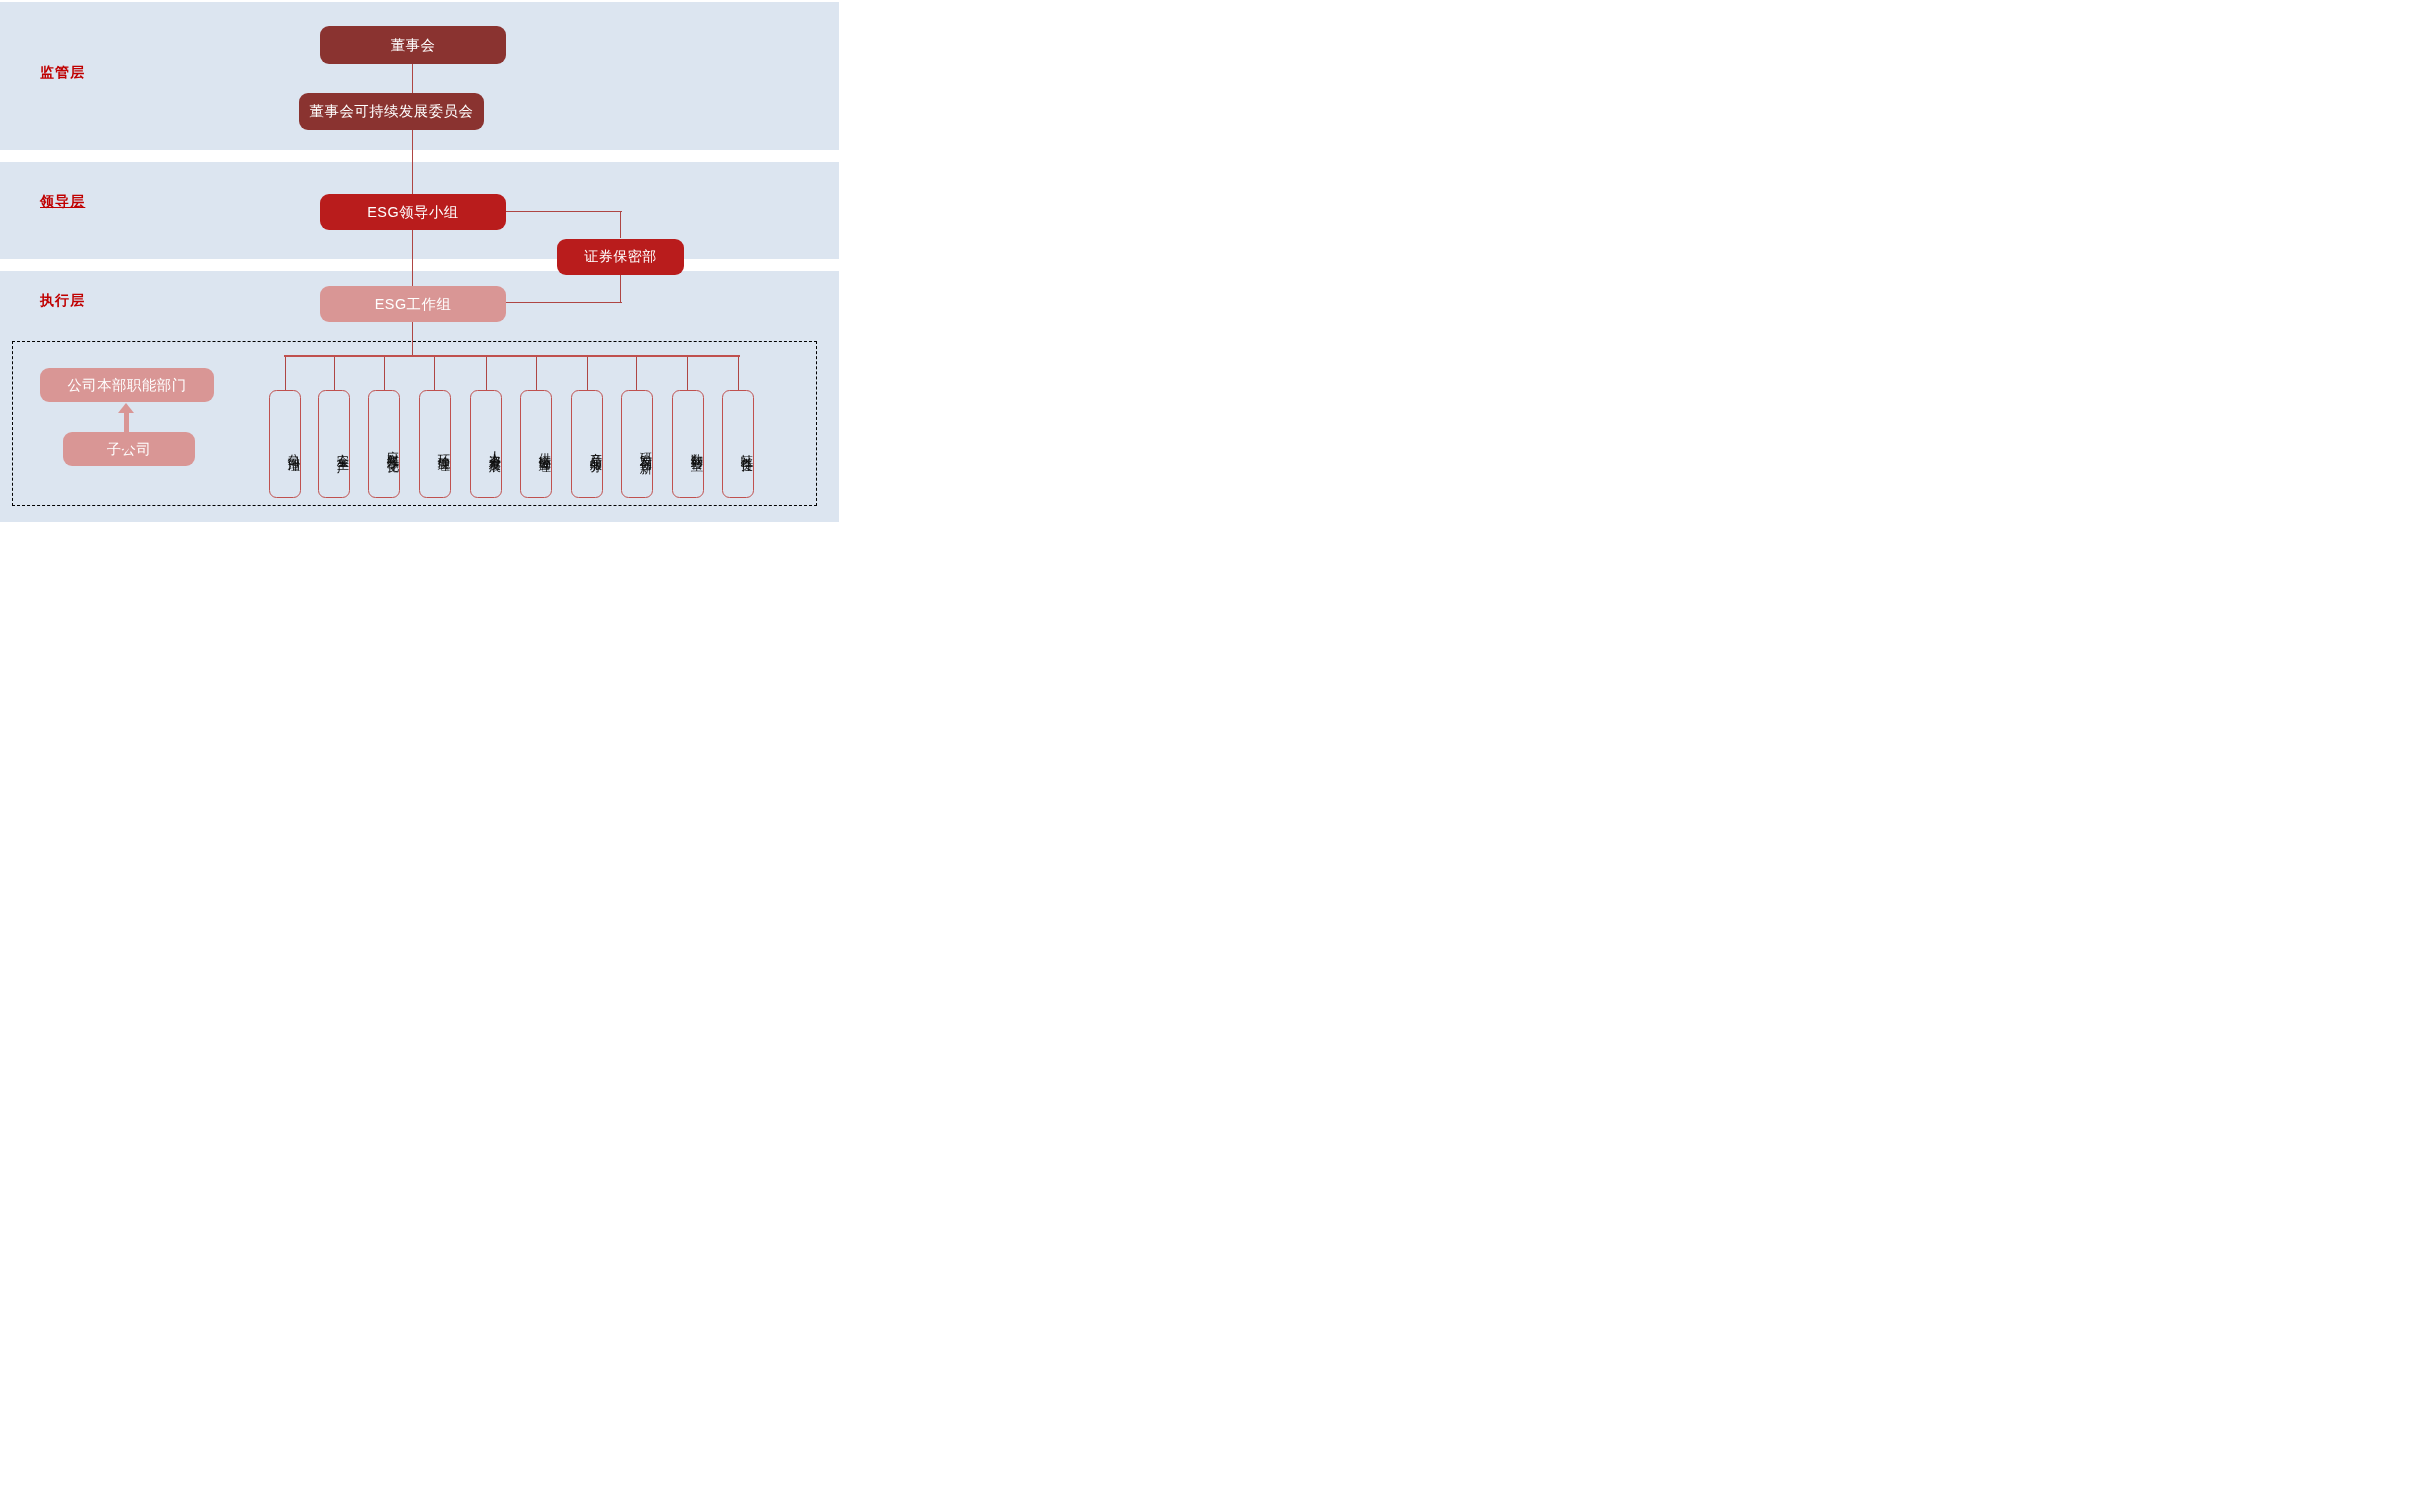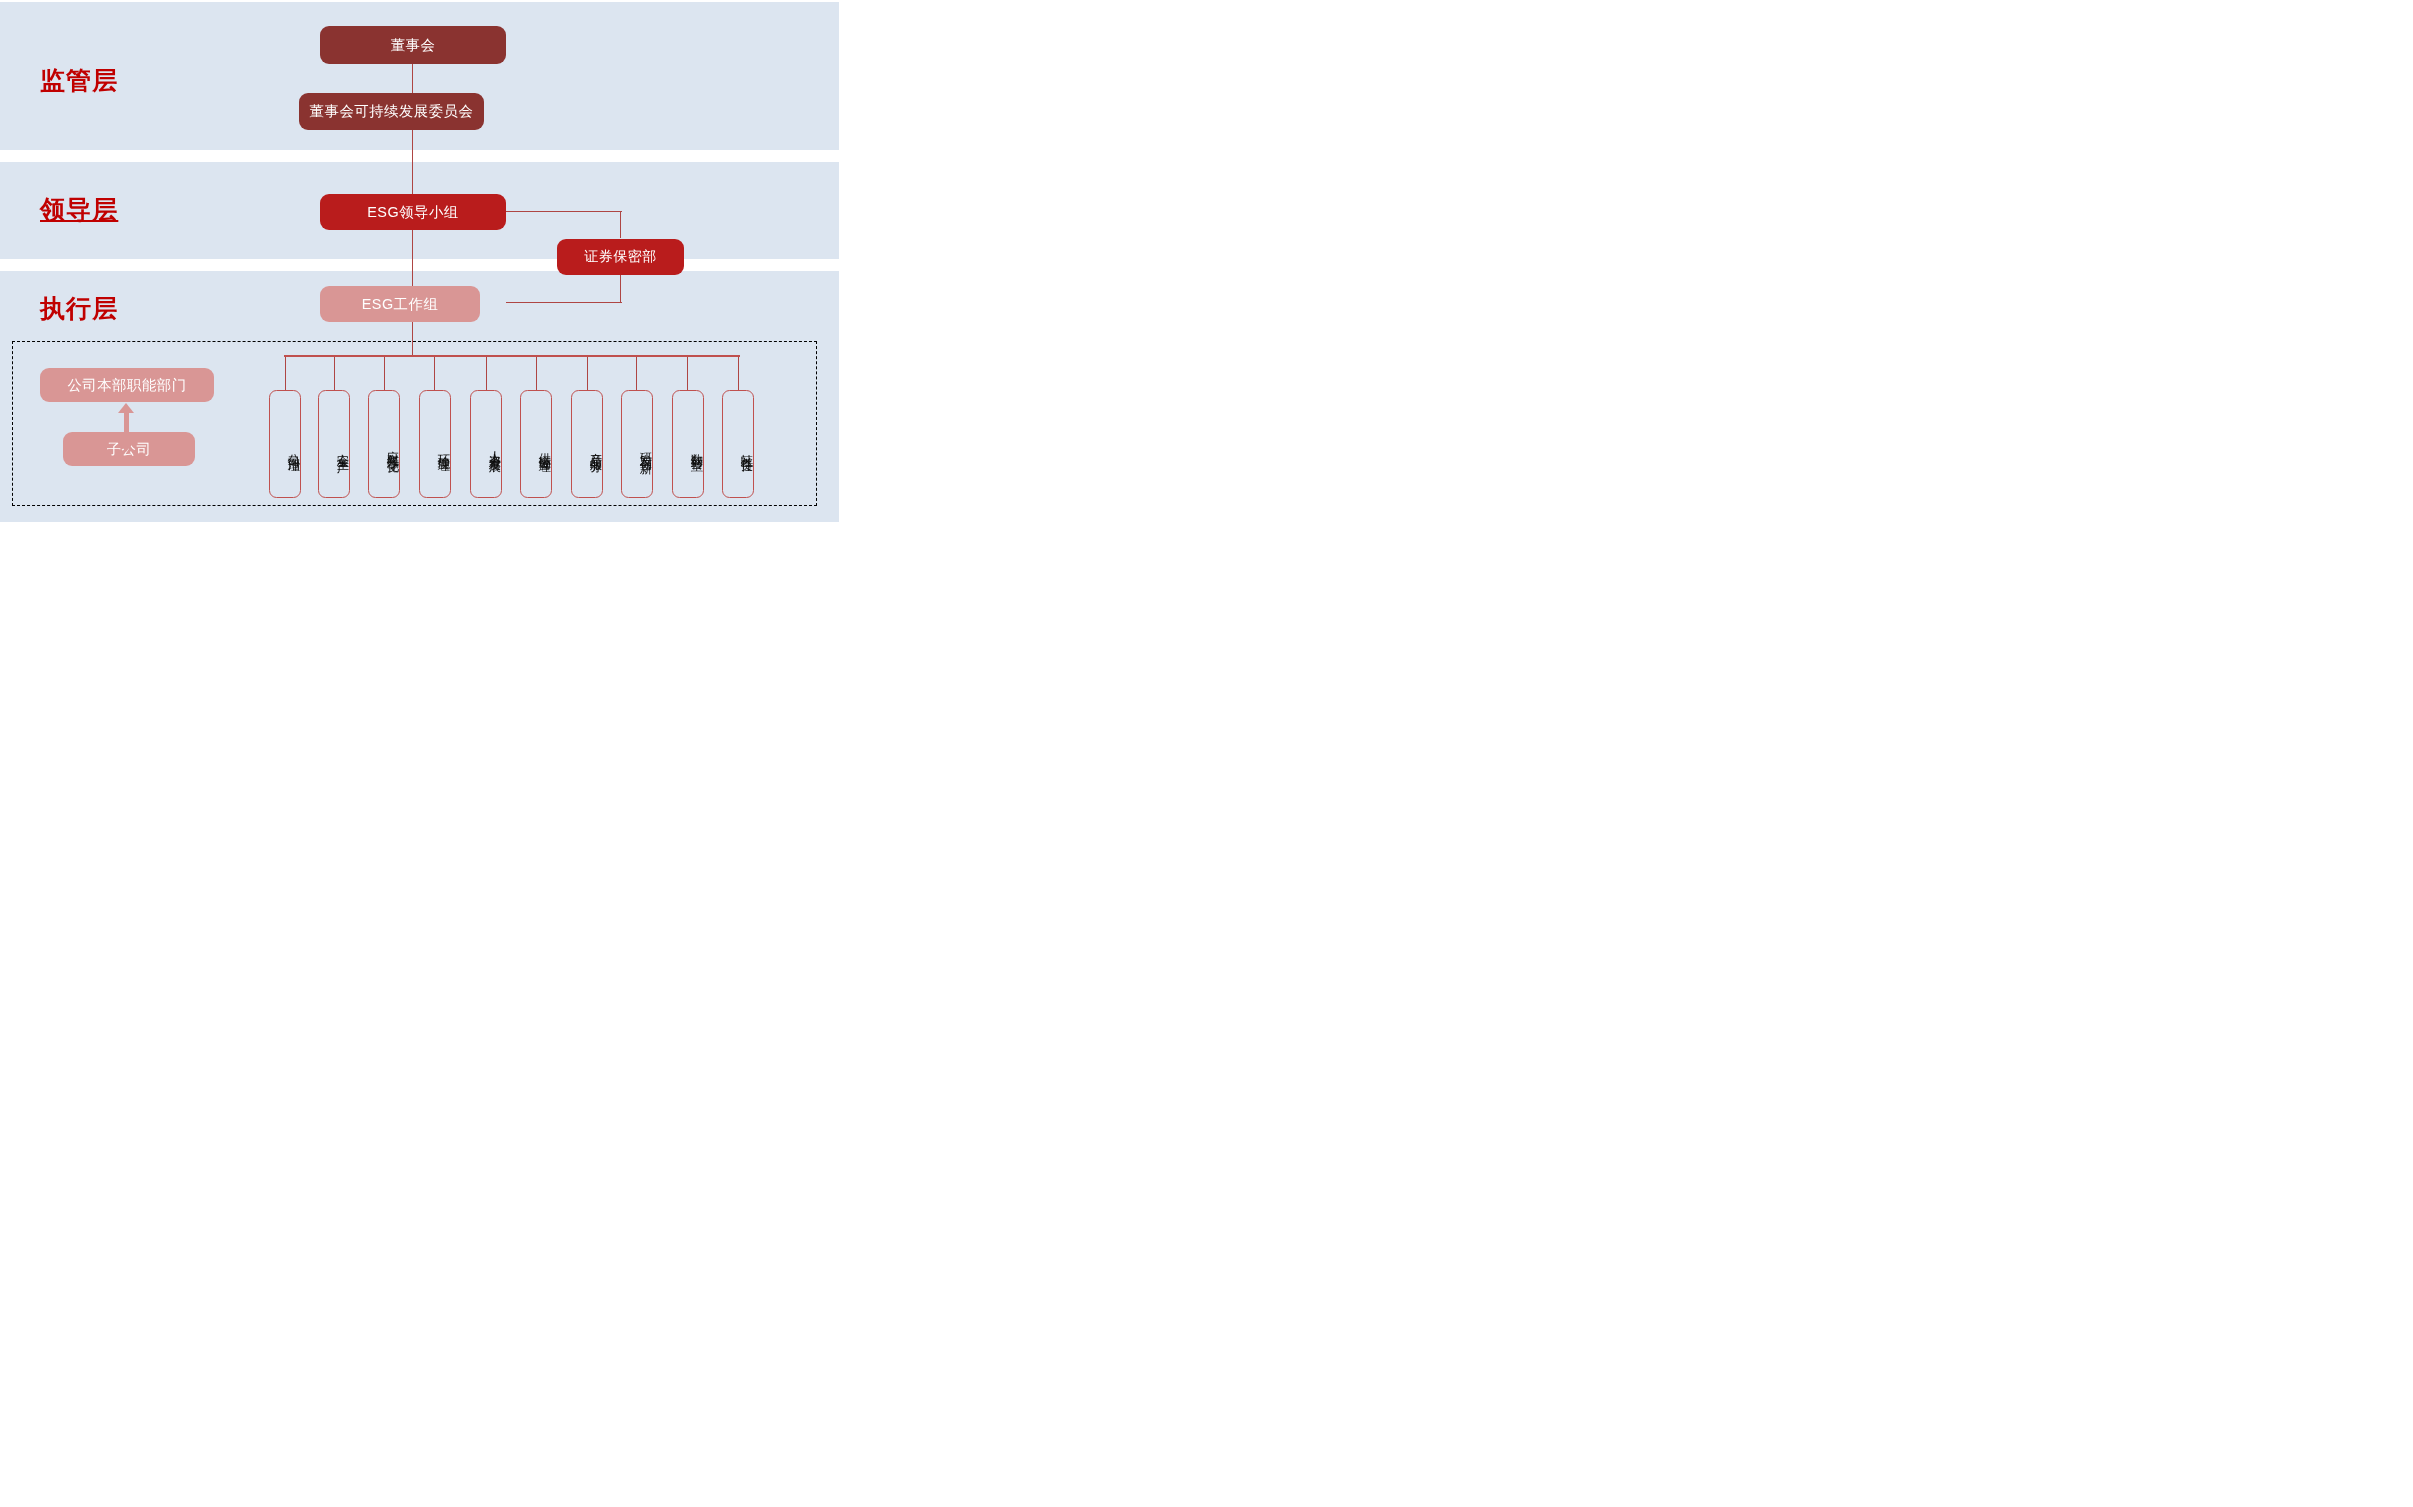--- a/index.html
+++ b/index.html
@@ -6,21 +6,21 @@
   body{font-family:"Liberation Sans","DejaVu Sans",sans-serif;}
   .frame{position:relative;width:839px;height:524px;background:#ffffff;overflow:hidden;}
 
   
   .band{position:absolute;left:0;width:839px;background:#dce5f0;}
   .band.b1{top:1.6px;height:148px;}
   .band.b2{top:162px;height:97px;}
   .band.b3{top:271px;height:251px;}
 
   
-  .layer-label{position:absolute;left:40px;color:#c00000;font-size:25px;font-weight:bold;letter-spacing:1.1px;white-space:nowrap;}
+  .layer-label{position:absolute;left:40px;color:#c00000;font-size:14px;font-weight:bold;letter-spacing:1.1px;white-space:nowrap;}
 
   
   .node{position:absolute;display:flex;align-items:center;justify-content:center;
         color:#ffffff;font-size:14.4px;letter-spacing:0.5px;white-space:nowrap;
         border-radius:9px;box-sizing:border-box;z-index:3;}
   .dark{background:#8a3330;}
   .mid{background:#b91c1c;}
   .pink{background:#d99695;}
 
   
@@ -80,21 +80,21 @@
   <div class="vline" style="left:536px;top:357px;height:33px;"></div>
   <div class="vline" style="left:587px;top:357px;height:33px;"></div>
   <div class="vline" style="left:636px;top:357px;height:33px;"></div>
   <div class="vline" style="left:687px;top:357px;height:33px;"></div>
   <div class="vline" style="left:738px;top:357px;height:33px;"></div>
 
   <div class="node dark" style="left:320px;top:26px;width:186px;height:38px;">董事会</div>
   <div class="node dark" style="left:299px;top:93px;width:185px;height:37px;">董事会可持续发展委员会</div>
   <div class="node mid" style="left:320px;top:194px;width:186px;height:36px;">ESG领导小组</div>
   <div class="node mid" style="left:557px;top:239px;width:127px;height:36px;font-size:14px;">证券保密部</div>
-  <div class="node pink" style="left:320px;top:286px;width:160px;height:36px;">ESG工作组</div>
+  <div class="node pink" style="left:320px;top:286px;width:186px;height:36px;">ESG工作组</div>
   <div class="node pink" style="left:40px;top:368px;width:174px;height:34px;">公司本部职能部门</div>
   <div class="node pink" style="left:63px;top:432px;width:132px;height:34px;">子公司</div>
 
   <div class="arrow-head up"></div>
   <div class="arrow-shaft"></div>
   <div class="arrow-head down"></div>
 
   <div class="stream" style="left:269px;">公司治理</div>
   <div class="stream" style="left:318px;">安全生产</div>
   <div class="stream" style="left:368px;">应对气候变化</div>

